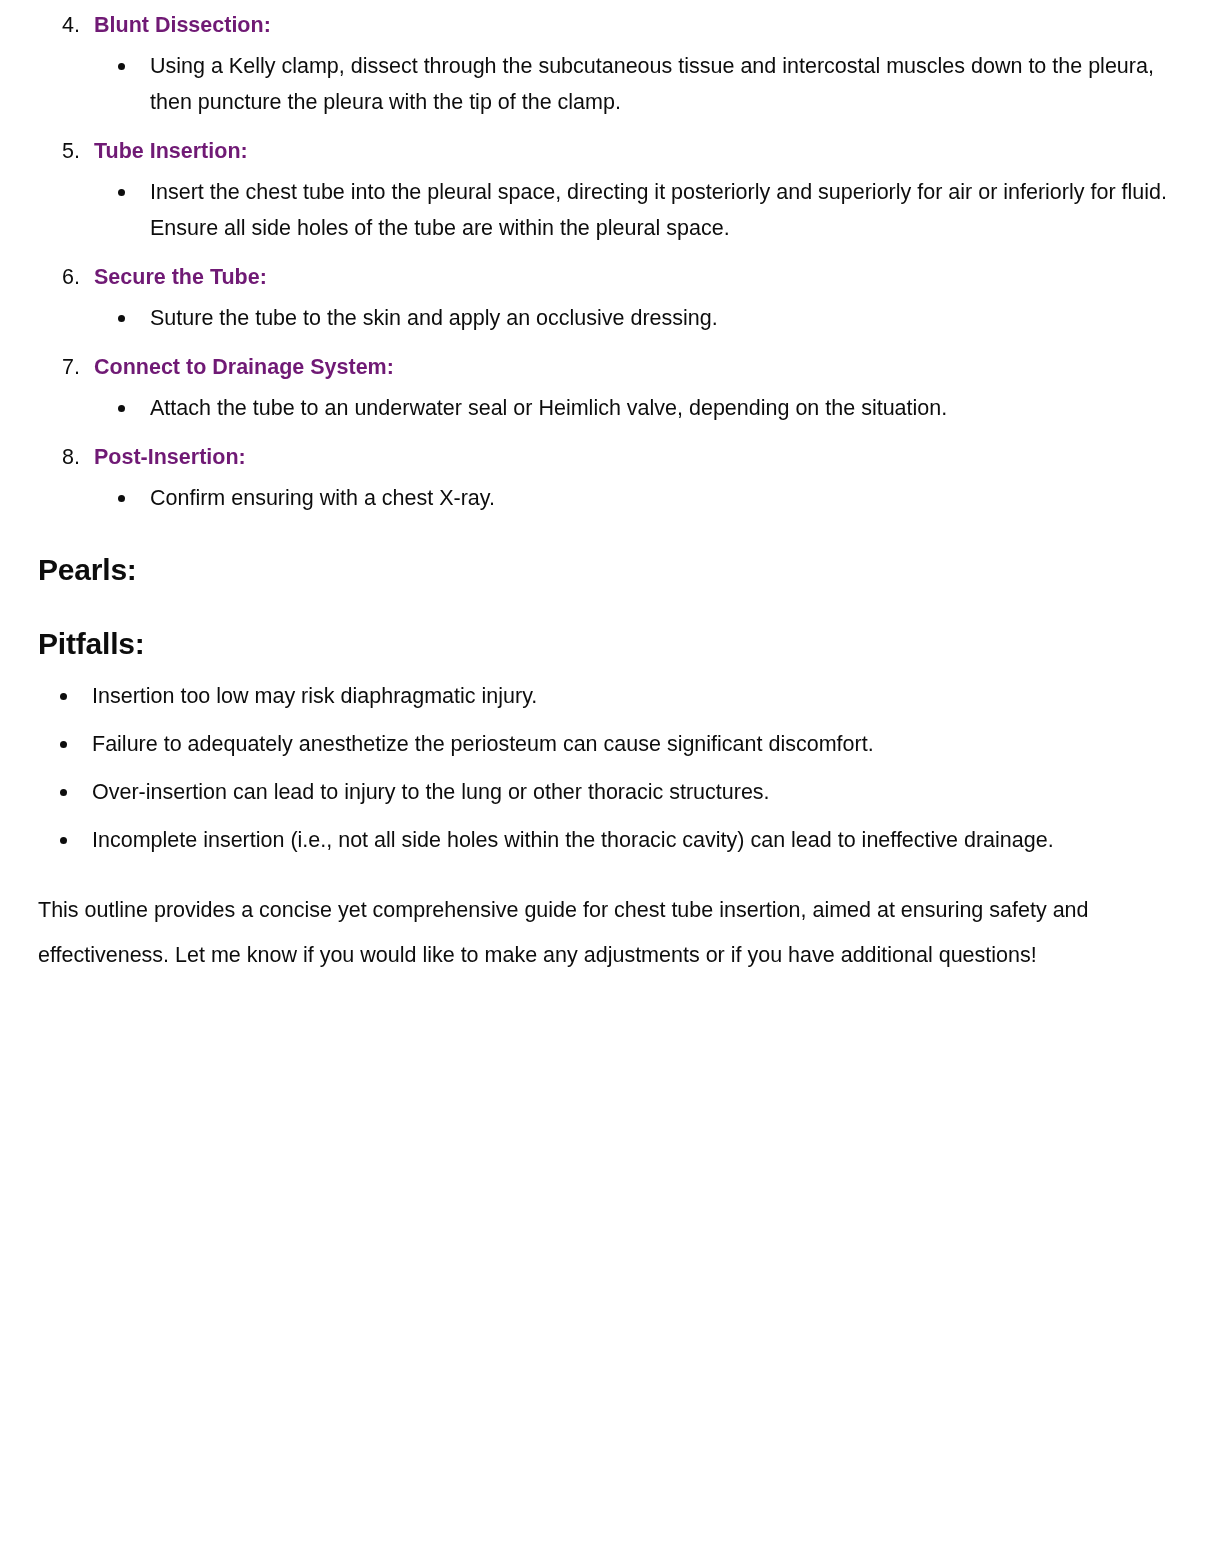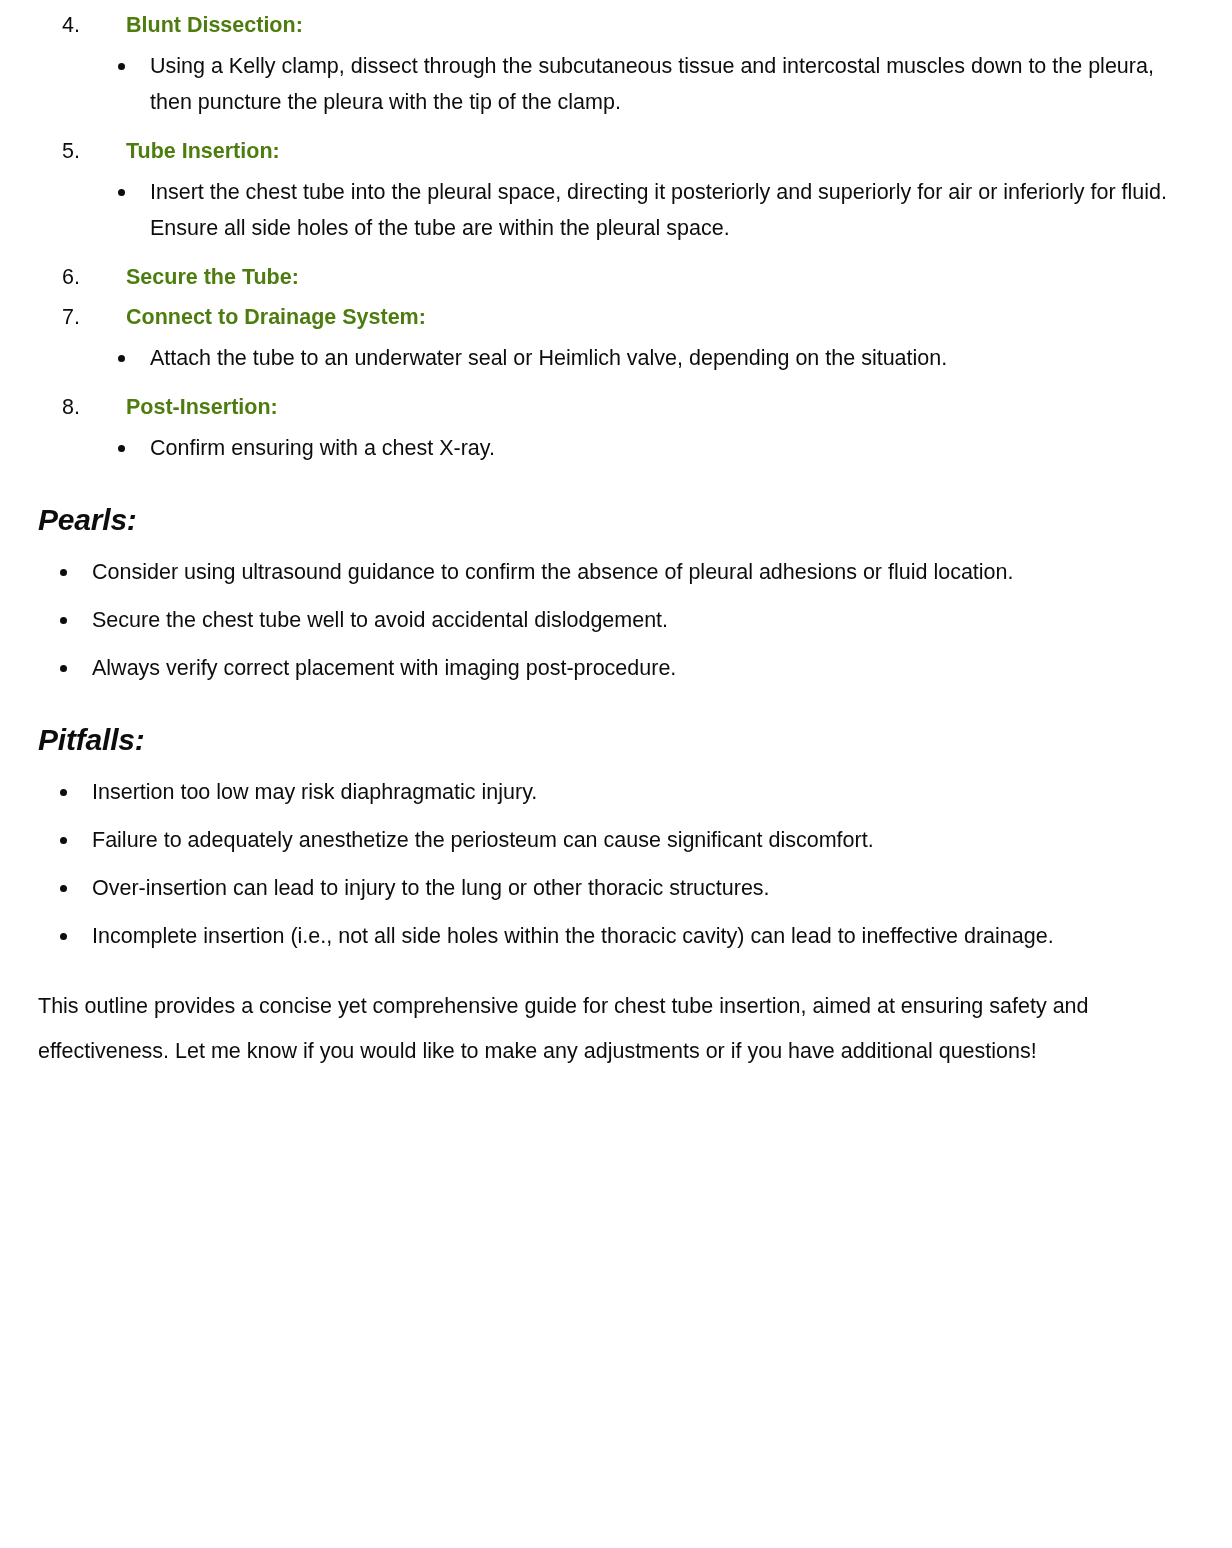--- a/index.html
+++ b/index.html
@@ -38,22 +38,21 @@
     width: 28px;
     text-align: right;
     font-size: 21.5px;
     line-height: 34px;
     color: #0d0d0d;
   }
   .step-title {
     font-size: 21.5px;
     line-height: 34px;
     font-weight: 700;
-    color: #4d7c0f;
-    margin-left: 32px;
+    color: #701a75;
   }
 
   
   ul.bullets {
     list-style: none;
     margin: 6px 0 14px 0;
     padding: 0;
   }
   ul.bullets > li {
     position: relative;
@@ -90,21 +89,20 @@
     left: 22px;
   }
 
   h2.section-heading {
     font-size: 30px;
     line-height: 40px;
     font-weight: 700;
     margin: 34px 0 14px 0;
     color: #0d0d0d;
     letter-spacing: -0.2px;
-    font-style: italic;
   }
 
   p.closing {
     font-size: 21.5px;
     line-height: 45px;
     margin: 30px 0 0 0;
     color: #0d0d0d;
   }
 </style>
 </head>
@@ -126,20 +124,23 @@
       <span class="num">5.</span>
       <span class="step-title">Tube Insertion:</span>
       <ul class="bullets">
         <li>Insert the chest tube into the pleural space, directing it posteriorly and superiorly for air or inferiorly for fluid. Ensure all side holes of the tube are within the pleural space.</li>
       </ul>
     </li>
 
     <li>
       <span class="num">6.</span>
       <span class="step-title">Secure the Tube:</span>
+      <ul class="bullets">
+        <li>Suture the tube to the skin and apply an occlusive dressing.</li>
+      </ul>
     </li>
 
     <li>
       <span class="num">7.</span>
       <span class="step-title">Connect to Drainage System:</span>
       <ul class="bullets">
         <li>Attach the tube to an underwater seal or Heimlich valve, depending on the situation.</li>
       </ul>
     </li>
 
@@ -148,25 +149,20 @@
       <span class="step-title">Post-Insertion:</span>
       <ul class="bullets">
         <li>Confirm ensuring with a chest X-ray.</li>
       </ul>
     </li>
 
   </ol>
 
   <div class="section">
     <h2 class="section-heading">Pearls:</h2>
-    <ul class="bullets">
-      <li>Consider using ultrasound guidance to confirm the absence of pleural adhesions or fluid location.</li>
-      <li>Secure the chest tube well to avoid accidental dislodgement.</li>
-      <li>Always verify correct placement with imaging post-procedure.</li>
-    </ul>
   </div>
 
   <div class="section">
     <h2 class="section-heading">Pitfalls:</h2>
     <ul class="bullets">
       <li>Insertion too low may risk diaphragmatic injury.</li>
       <li>Failure to adequately anesthetize the periosteum can cause significant discomfort.</li>
       <li>Over-insertion can lead to injury to the lung or other thoracic structures.</li>
       <li>Incomplete insertion (i.e., not all side holes within the thoracic cavity) can lead to ineffective drainage.</li>
     </ul>

